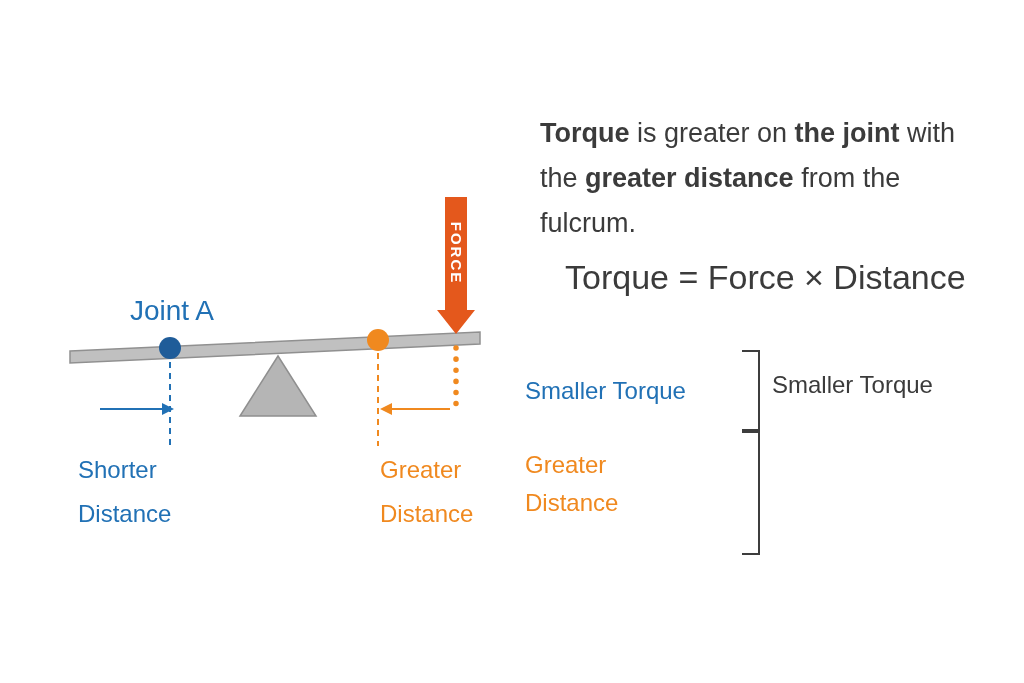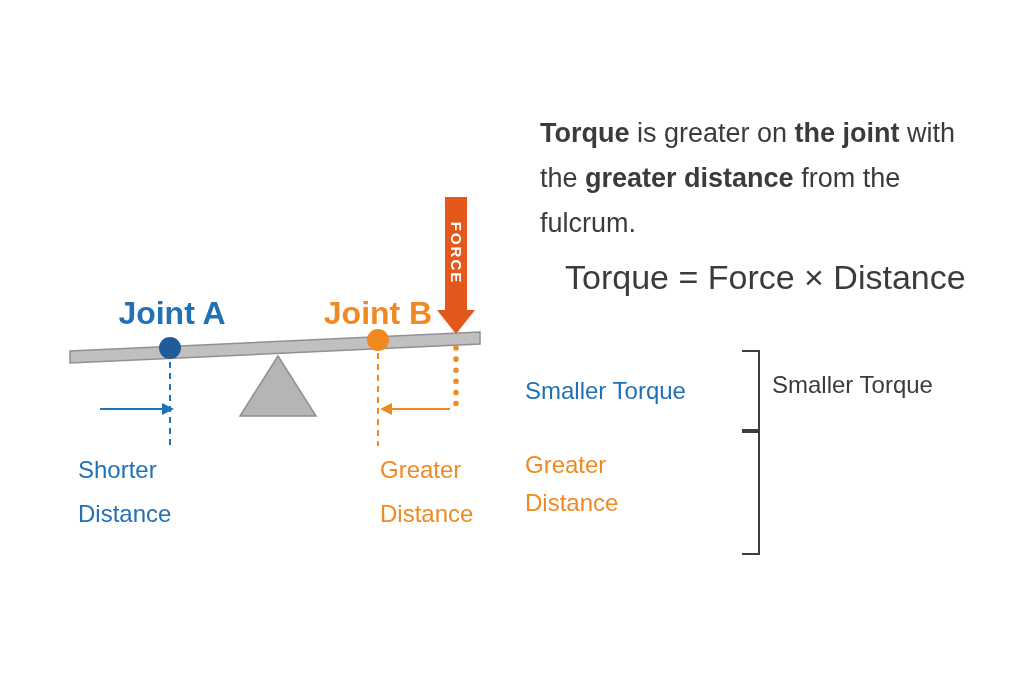--- a/index.html
+++ b/index.html
@@ -10,23 +10,22 @@
     background: #ffffff;
     overflow: hidden;
     font-family: "Liberation Sans", sans-serif;
   }
   .abs { position: absolute; }
   .diagram-svg { position: absolute; left: 0; top: 0; }
 
   .joint-label {
     width: 110px;
     text-align: center;
-    font-size: 32px;
+    font-size: 28px;
     top: 295px;
-    font-weight: bold;
   }
   .joint-a-label { left: 117px; color: #2171b5; }
   .joint-b-label { left: 323px; color: #f0891f; }
 
   .force-label {
     left: 401px;
     top: 242px;
     width: 110px;
     height: 22px;
     line-height: 22px;
@@ -107,21 +106,20 @@
 
     <line x1="100" y1="409" x2="162" y2="409" stroke="#2171b5" stroke-width="2"></line>
     <polygon points="162,403 174,409 162,415" fill="#2171b5"></polygon>
 
     <line x1="450" y1="409" x2="392" y2="409" stroke="#f0891f" stroke-width="2"></line>
     <polygon points="392,403 380,409 392,415" fill="#f0891f"></polygon>
   </svg>
 
   <div class="abs joint-label joint-a-label">Joint A</div>
 
-  <div class="abs joint-label joint-b-label">Joint B</div>
 
   <div class="abs force-label">FORCE</div>
 
   <div class="abs distance-label shorter-distance">Shorter
 Distance</div>
 
   <div class="abs distance-label greater-distance-diagram">Greater
 Distance</div>
 
   <p class="abs explanation"><span class="b">Torque</span><span> is greater on </span><span class="b">the joint</span><span> with the </span><span class="b">greater distance</span><span> from the fulcrum.</span></p>

